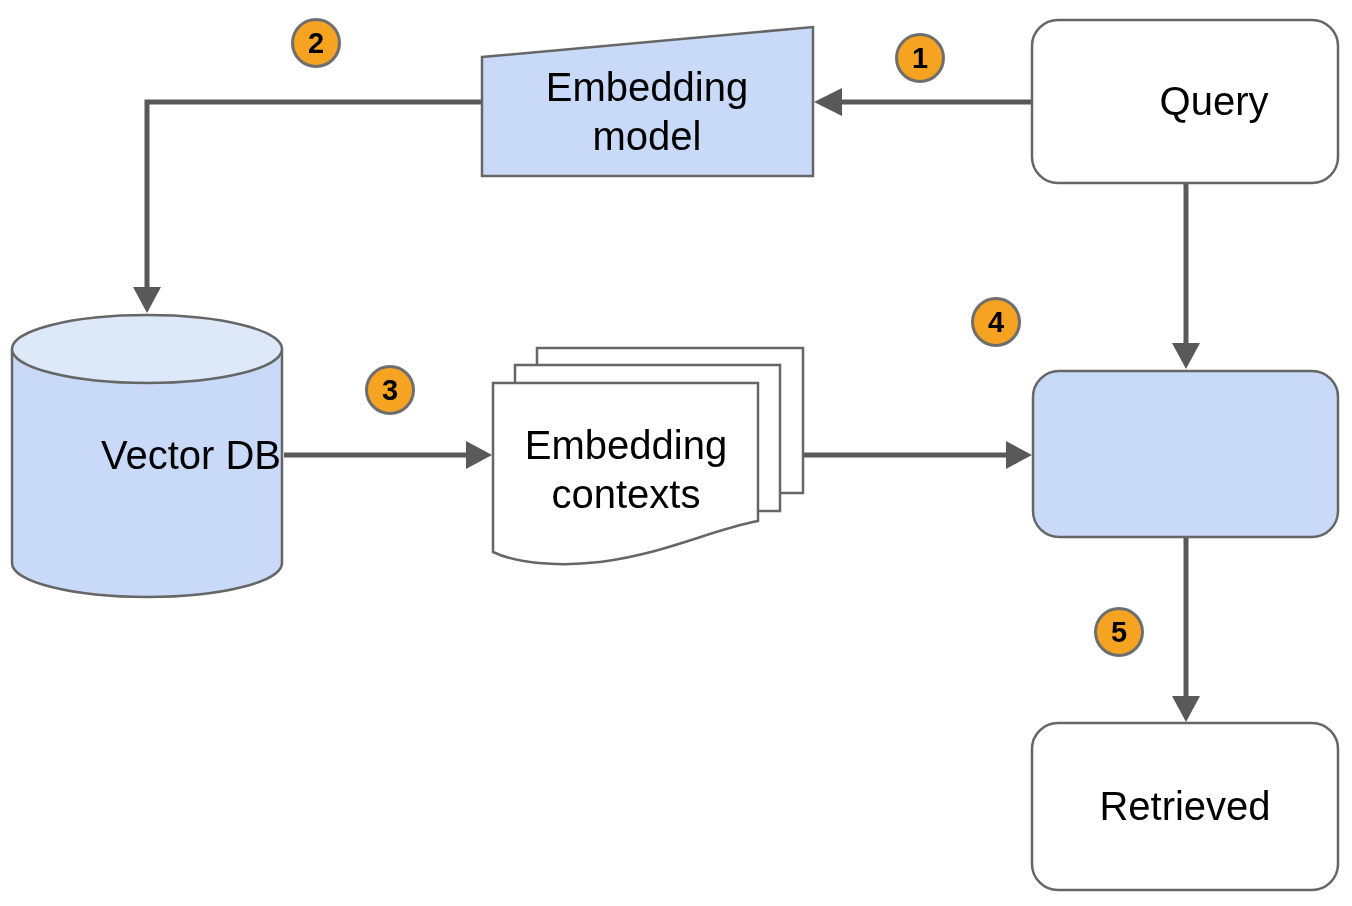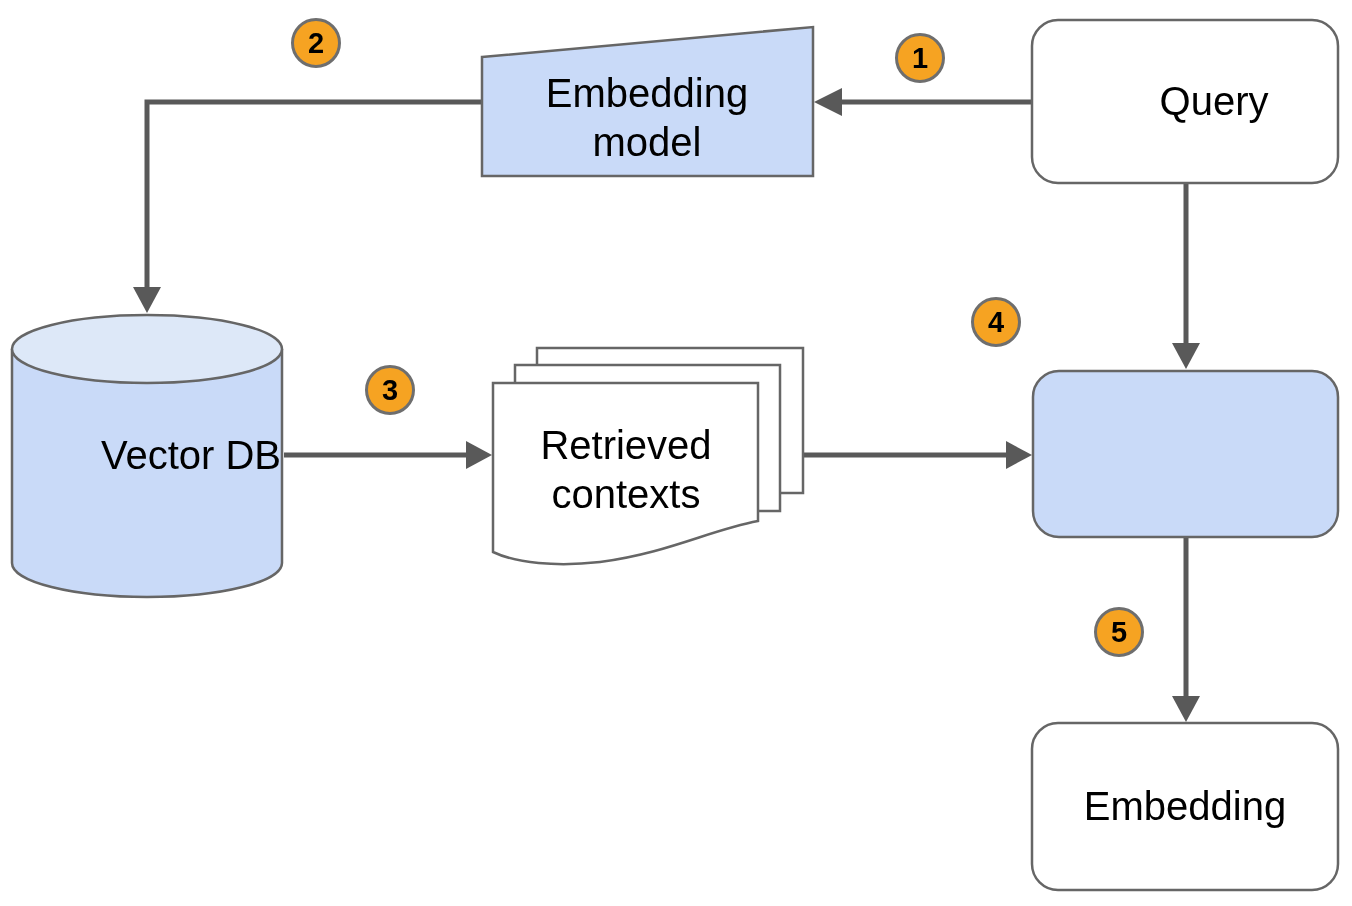--- a/index.html
+++ b/index.html
@@ -75,28 +75,28 @@
     <rect x="515" y="365" width="265" height="146" fill="#ffffff" stroke="#666666" stroke-width="2.5"></rect>
     <path d="M493 383 H758 V521 C710 530 668 553 600 562 C556 567 516 563 493 552 Z" fill="#ffffff" stroke="#666666" stroke-width="2.5"></path>
 
     <rect x="1033" y="371" width="305" height="166" rx="26" ry="26" fill="#c9daf8" stroke="#666666" stroke-width="2.5"></rect>
 
     <rect x="1032" y="723" width="306" height="167" rx="26" ry="26" fill="#ffffff" stroke="#666666" stroke-width="2.5"></rect>
   </svg>
 
   <div class="label" style="left:1032px; top:20px; width:306px; height:163px;padding-left:29px;">Query</div>
 
-  <div class="label" style="left:527px; top:53px; width:240px; height:130px;">Embedding model</div>
+  <div class="label" style="left:527px; top:47px; width:240px; height:130px;">Embedding model</div>
 
   <div class="label" style="left:12px; top:330px; width:270px; height:250px;padding-left:44px;">Vector DB</div>
 
-  <div class="label" style="left:510px; top:395px; width:232px; height:150px;">Retrieved contexts</div>
+  <div class="label" style="left:510px; top:395px; width:232px; height:150px;">Embedding contexts</div>
 
 
-  <div class="label" style="left:1032px; top:723px; width:306px; height:167px;">Embedding</div>
+  <div class="label" style="left:1032px; top:723px; width:306px; height:167px;">Retrieved</div>
 
   <div class="badge" style="left:895px; top:33px;">1</div>
   <div class="badge" style="left:291px; top:18px;">2</div>
   <div class="badge" style="left:365px; top:365px;">3</div>
   <div class="badge" style="left:971px; top:297px;">4</div>
   <div class="badge" style="left:1094px; top:607px;">5</div>
 
 </div>
 
 </body></html>

